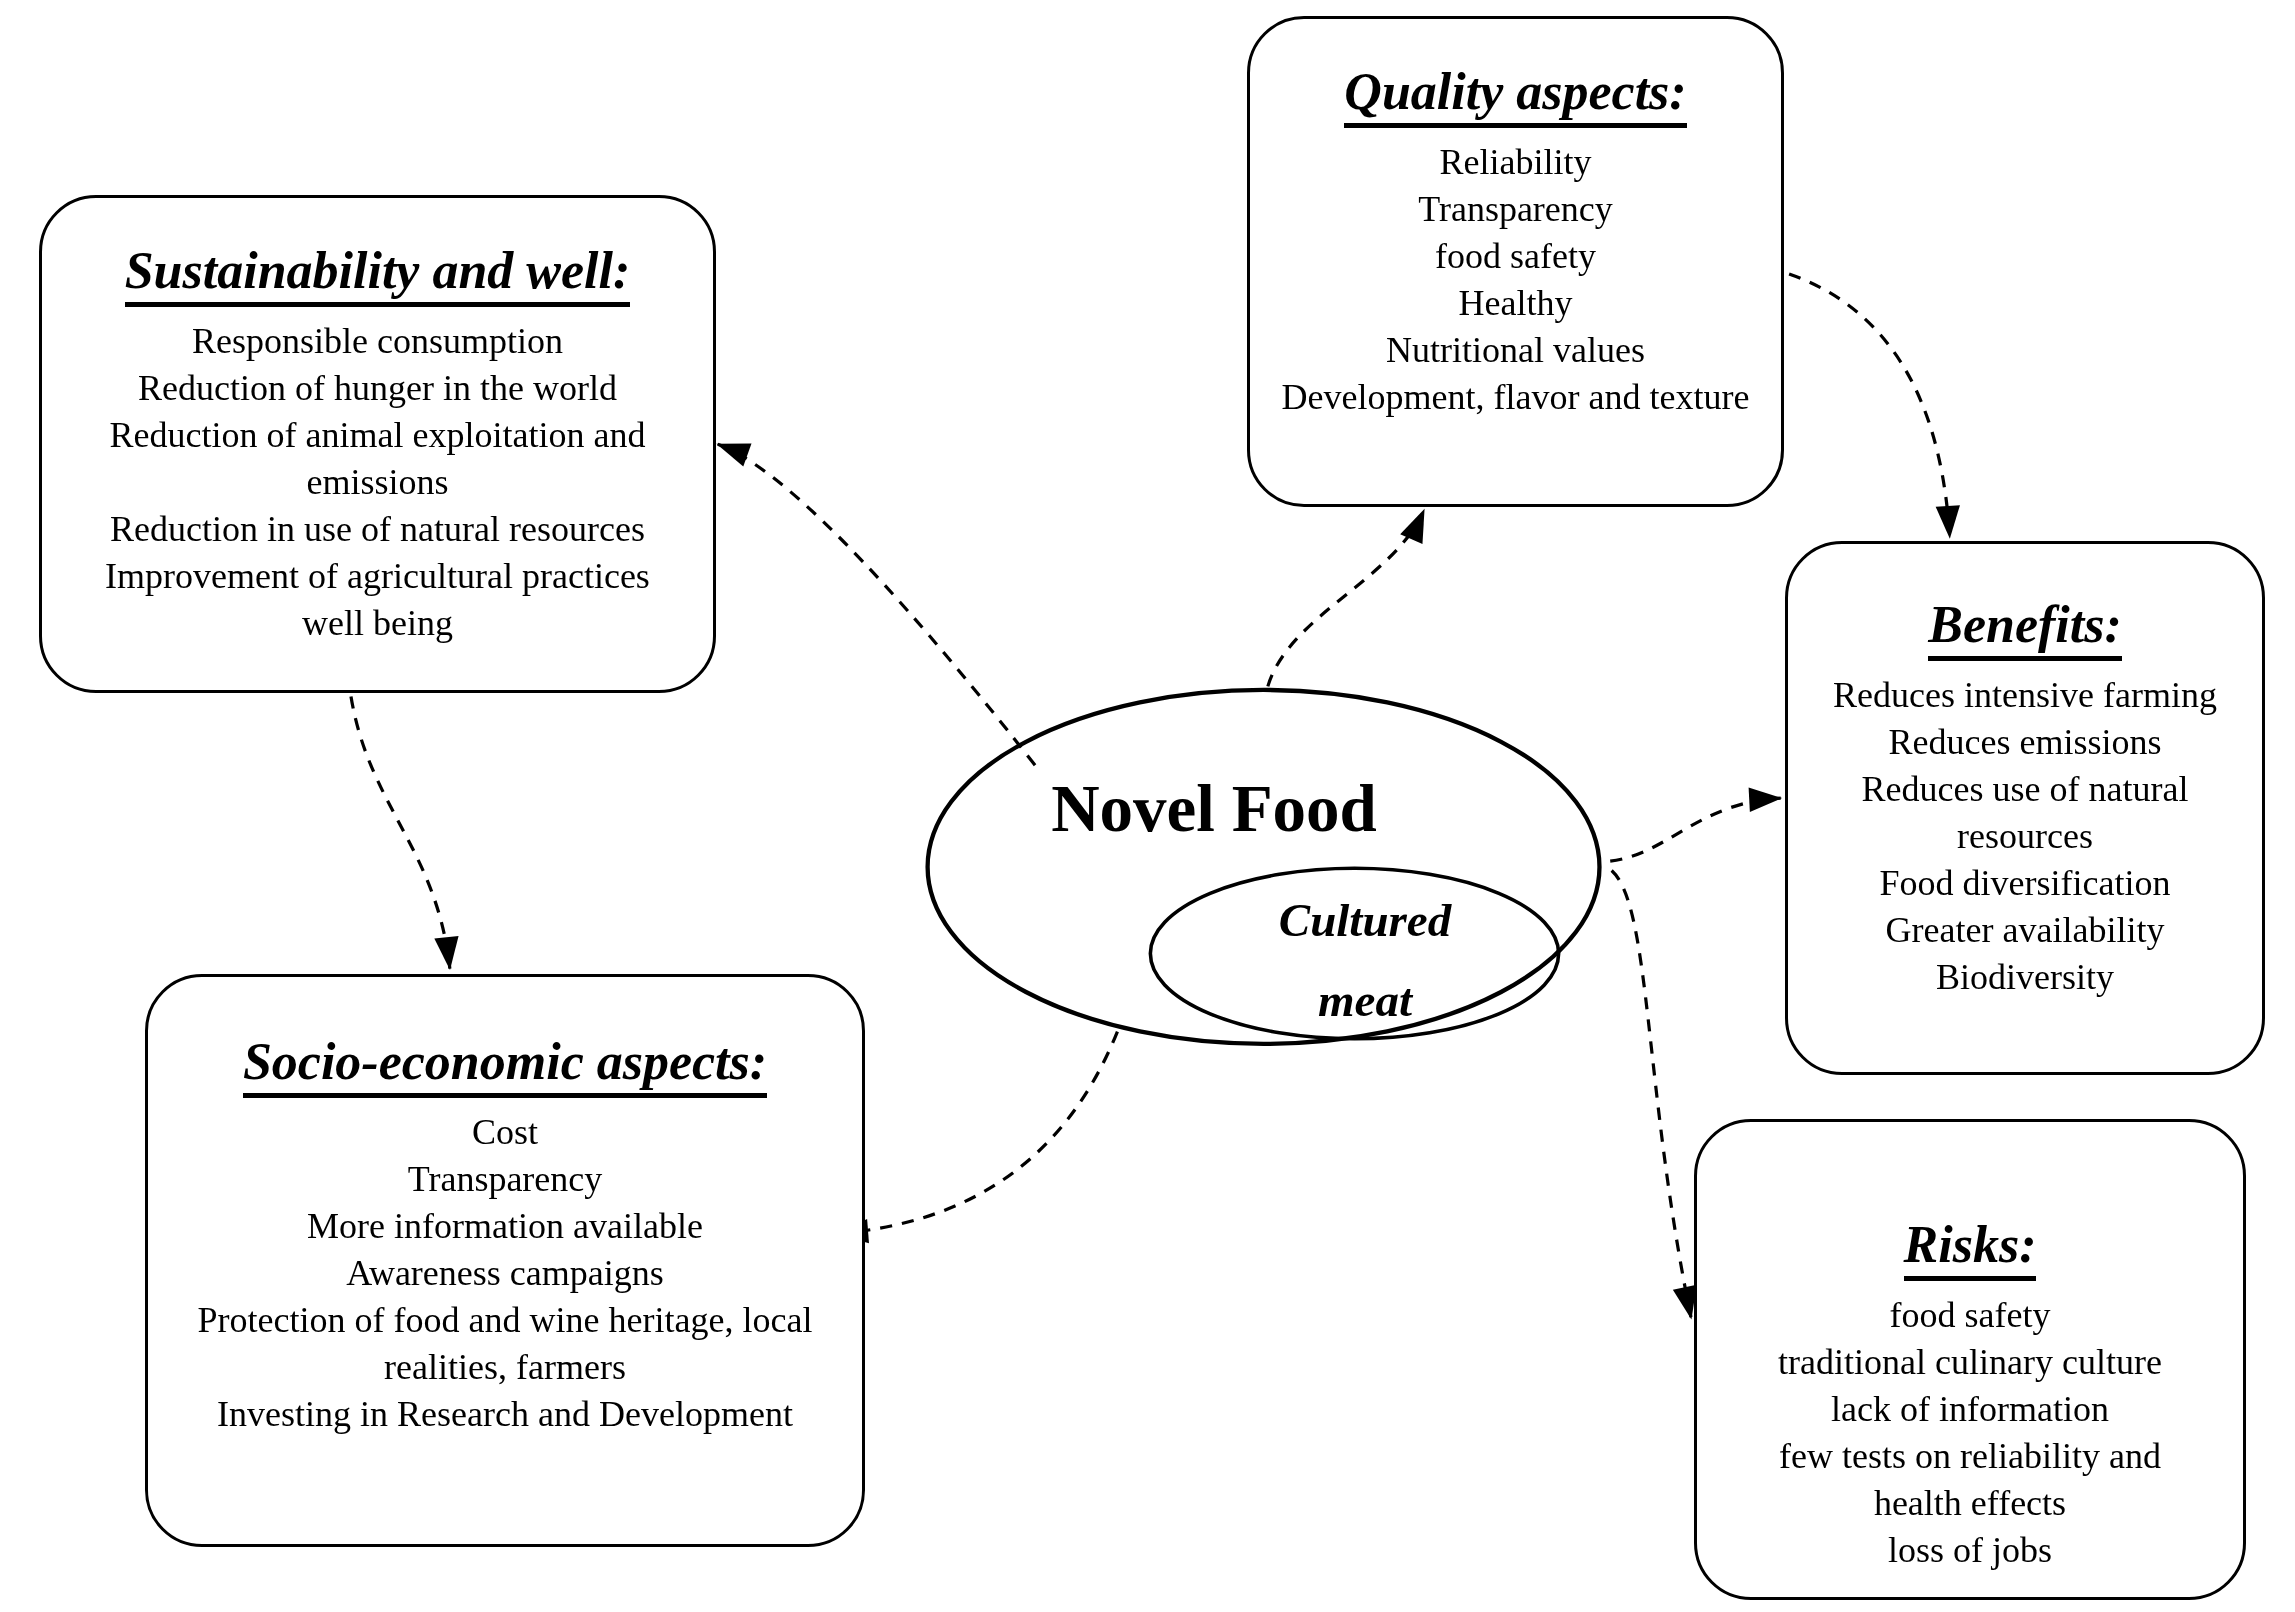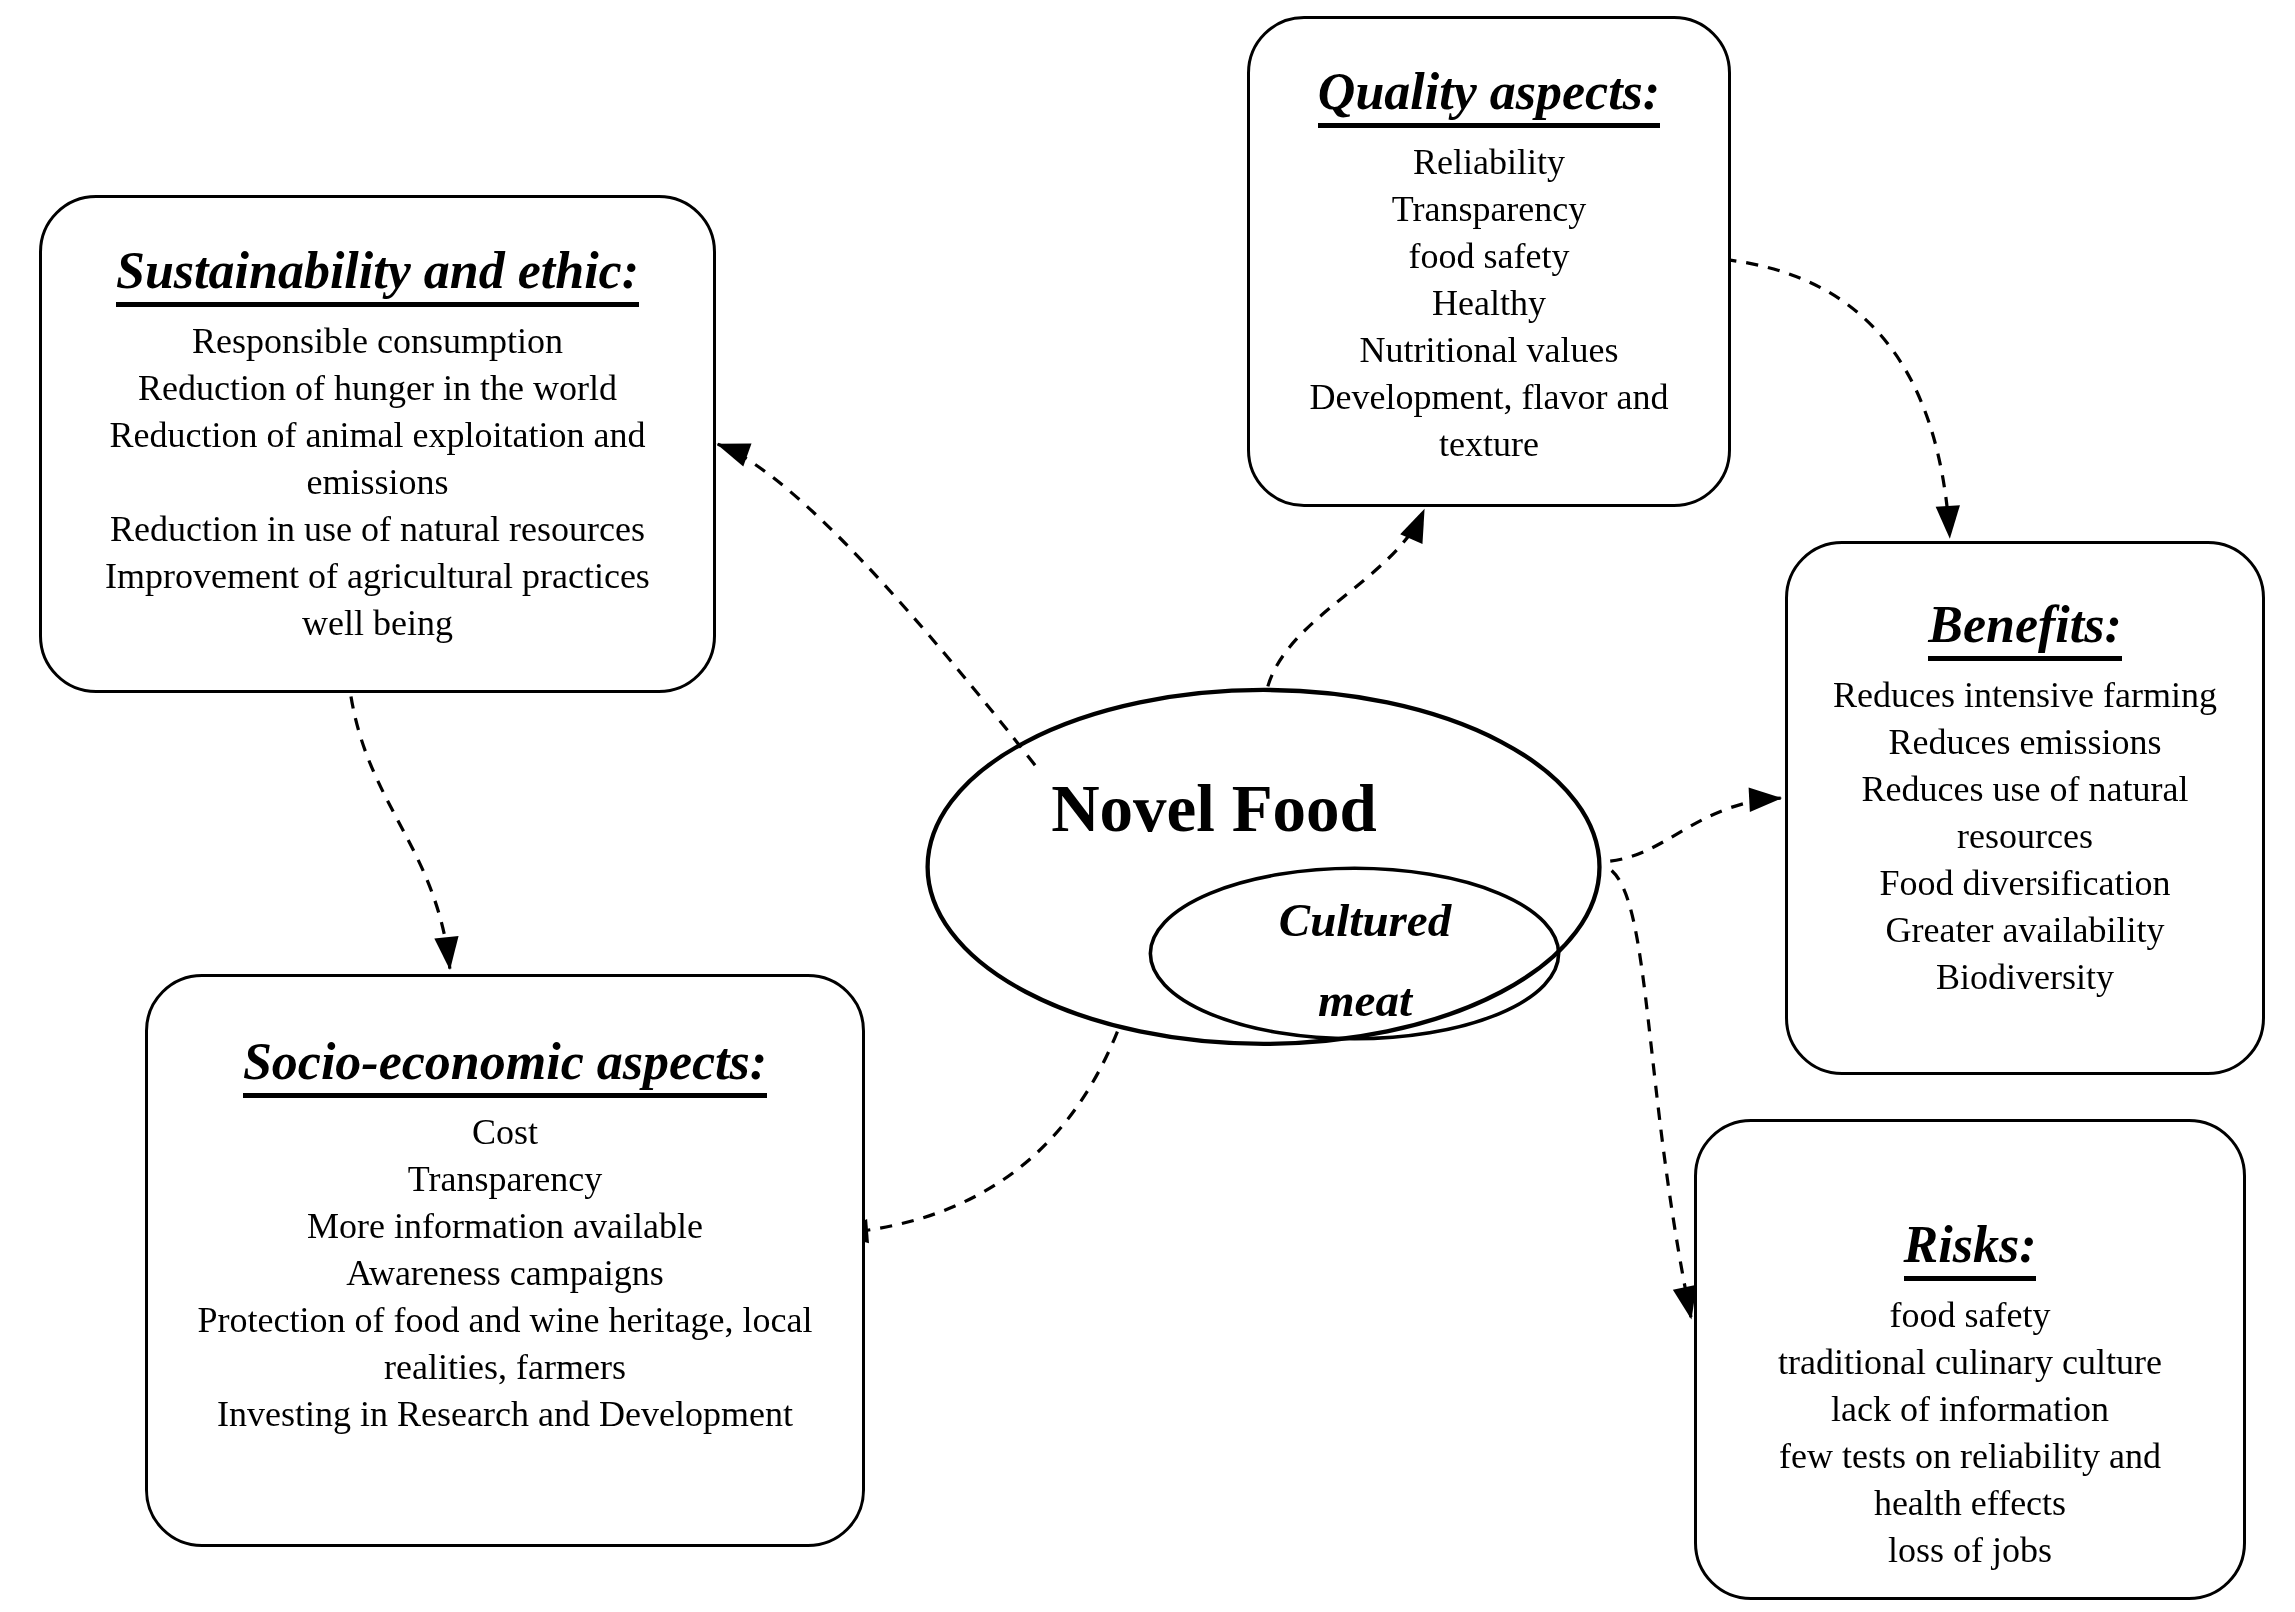--- a/index.html
+++ b/index.html
@@ -37,21 +37,21 @@
     margin-bottom: 15.8px;
   }
   .box .heading .hl {
     border-bottom: 5.7px solid var(--ink);
     padding-bottom: 2.9px;
   }
   .box .items { font-size: 36px; line-height: 47px; }
   .box .item { margin: 0; }
 
   .box-sustainability { left: 39px;   top: 195px;  width: 677px;  height: 498px; padding: 42px 32px 0 32px; }
-  .box-quality        { left: 1247px; top: 15.8px;   width: 484px;  height: 491px; padding: 42px 29px 0 29px; }
+  .box-quality        { left: 1247px; top: 15.8px;   width: 537px;  height: 491px; padding: 42px 29px 0 29px; }
   .box-benefits       { left: 1785px; top: 541px;  width: 480px;  height: 534px; padding: 50px 44px 0 44px; }
   .box-socio          { left: 113px;  top: 974px; width: 720px; height: 573px; padding: 54px 36px 0 36px; margin-left: 32px; }
   .box-risks          { left: 1694px; top: 1119px; width: 552px;  height: 481px; padding: 92px 39px 0 39px; }
 
   .center-label {
     position: absolute;
     text-align: center;
     transform: translate(-50%, -50%);
     white-space: nowrap;
   }
@@ -86,21 +86,21 @@
     <path class="connector" d="M 1770 958 C 1800 858, 1945 810, 1988 712" marker-end="url(#arrow)"></path>
     <path class="connector" d="M 2407 362 Q 2700 395, 2722 750" marker-end="url(#arrow)"></path>
     <path class="connector" d="M 2248 1202 C 2330 1192, 2370 1120, 2486 1114" marker-end="url(#arrow)"></path>
     <path class="connector" d="M 1560 1440 Q 1455 1700, 1168 1722" marker-end="url(#arrow)"></path>
     <path class="connector" d="M 2250 1215 C 2305 1265, 2295 1520, 2361 1840" marker-end="url(#arrow)"></path>
     <path class="connector" d="M 490 972 C 515 1125, 610 1185, 628 1352" marker-end="url(#arrow)"></path>
   </svg>
 
   <div class="box box-sustainability">
     <div class="heading">
-      <span class="hl">Sustainability and ethic:</span>
+      <span class="hl">Sustainability and well:</span>
     </div>
     <div class="items">
         <div class="item">Responsible consumption</div>
         <div class="item">Reduction of hunger in the world</div>
         <div class="item">Reduction of animal exploitation and emissions</div>
         <div class="item">Reduction in use of natural resources</div>
         <div class="item">Improvement of agricultural practices well being</div>
       </div>
   </div>
 

